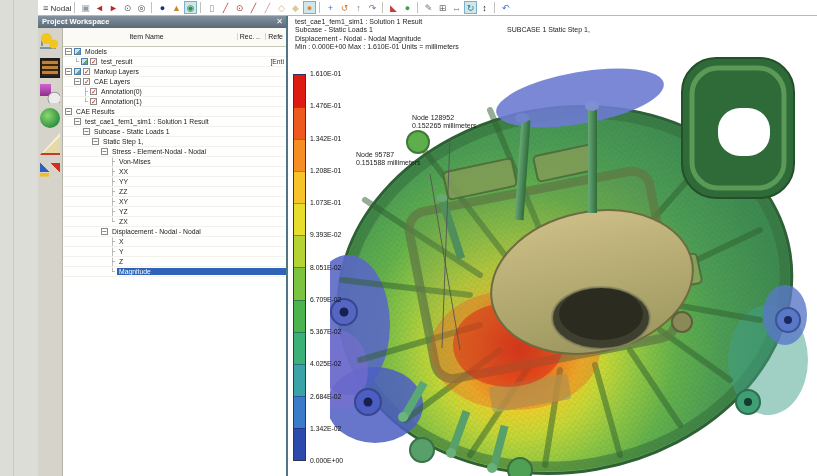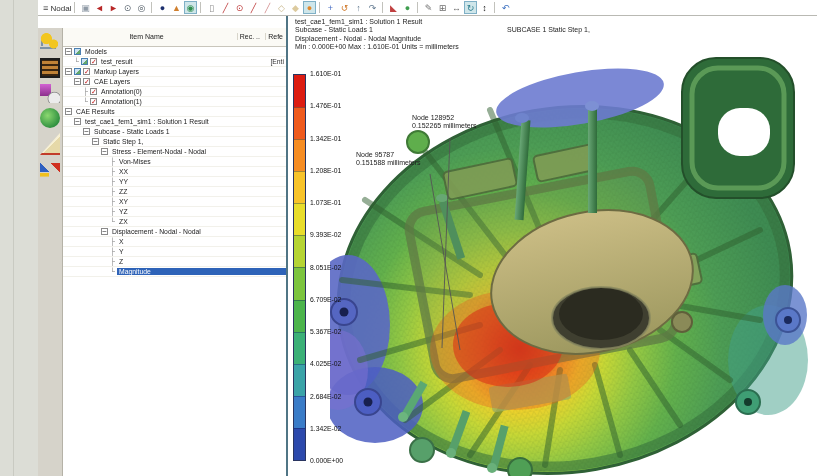--- a/index.html
+++ b/index.html
@@ -122,20 +122,24 @@
         <span class="tbtn" style="color: rgb(112, 112, 112);">⊞</span>
         <span class="tbtn" style="color: rgb(112, 112, 112);">↔</span>
         <span class="tbtn pressed" style="color: rgb(47, 127, 143);">↻</span>
         <span class="tbtn" style="color: rgb(17, 17, 17);">↕</span>
         <span class="tsep"></span>
         <span class="tbtn" style="color: rgb(58, 111, 192);">↶</span>
       </span>
   </div>
 
   <div class="panel">
+    <div class="ptitle">
+      <span>Project Workspace</span>
+      <span class="pclose">✕</span>
+    </div>
     <div class="sidestrip">
         <div class="sbi sbi-0"></div>
         <div class="sbi sbi-1"></div>
         <div class="sbi sbi-2"></div>
         <div class="sbi sbi-3"></div>
         <div class="sbi sbi-4"></div>
         <div class="sbi sbi-5"></div>
       </div>
     <div class="treearea">
       <div class="thead">

